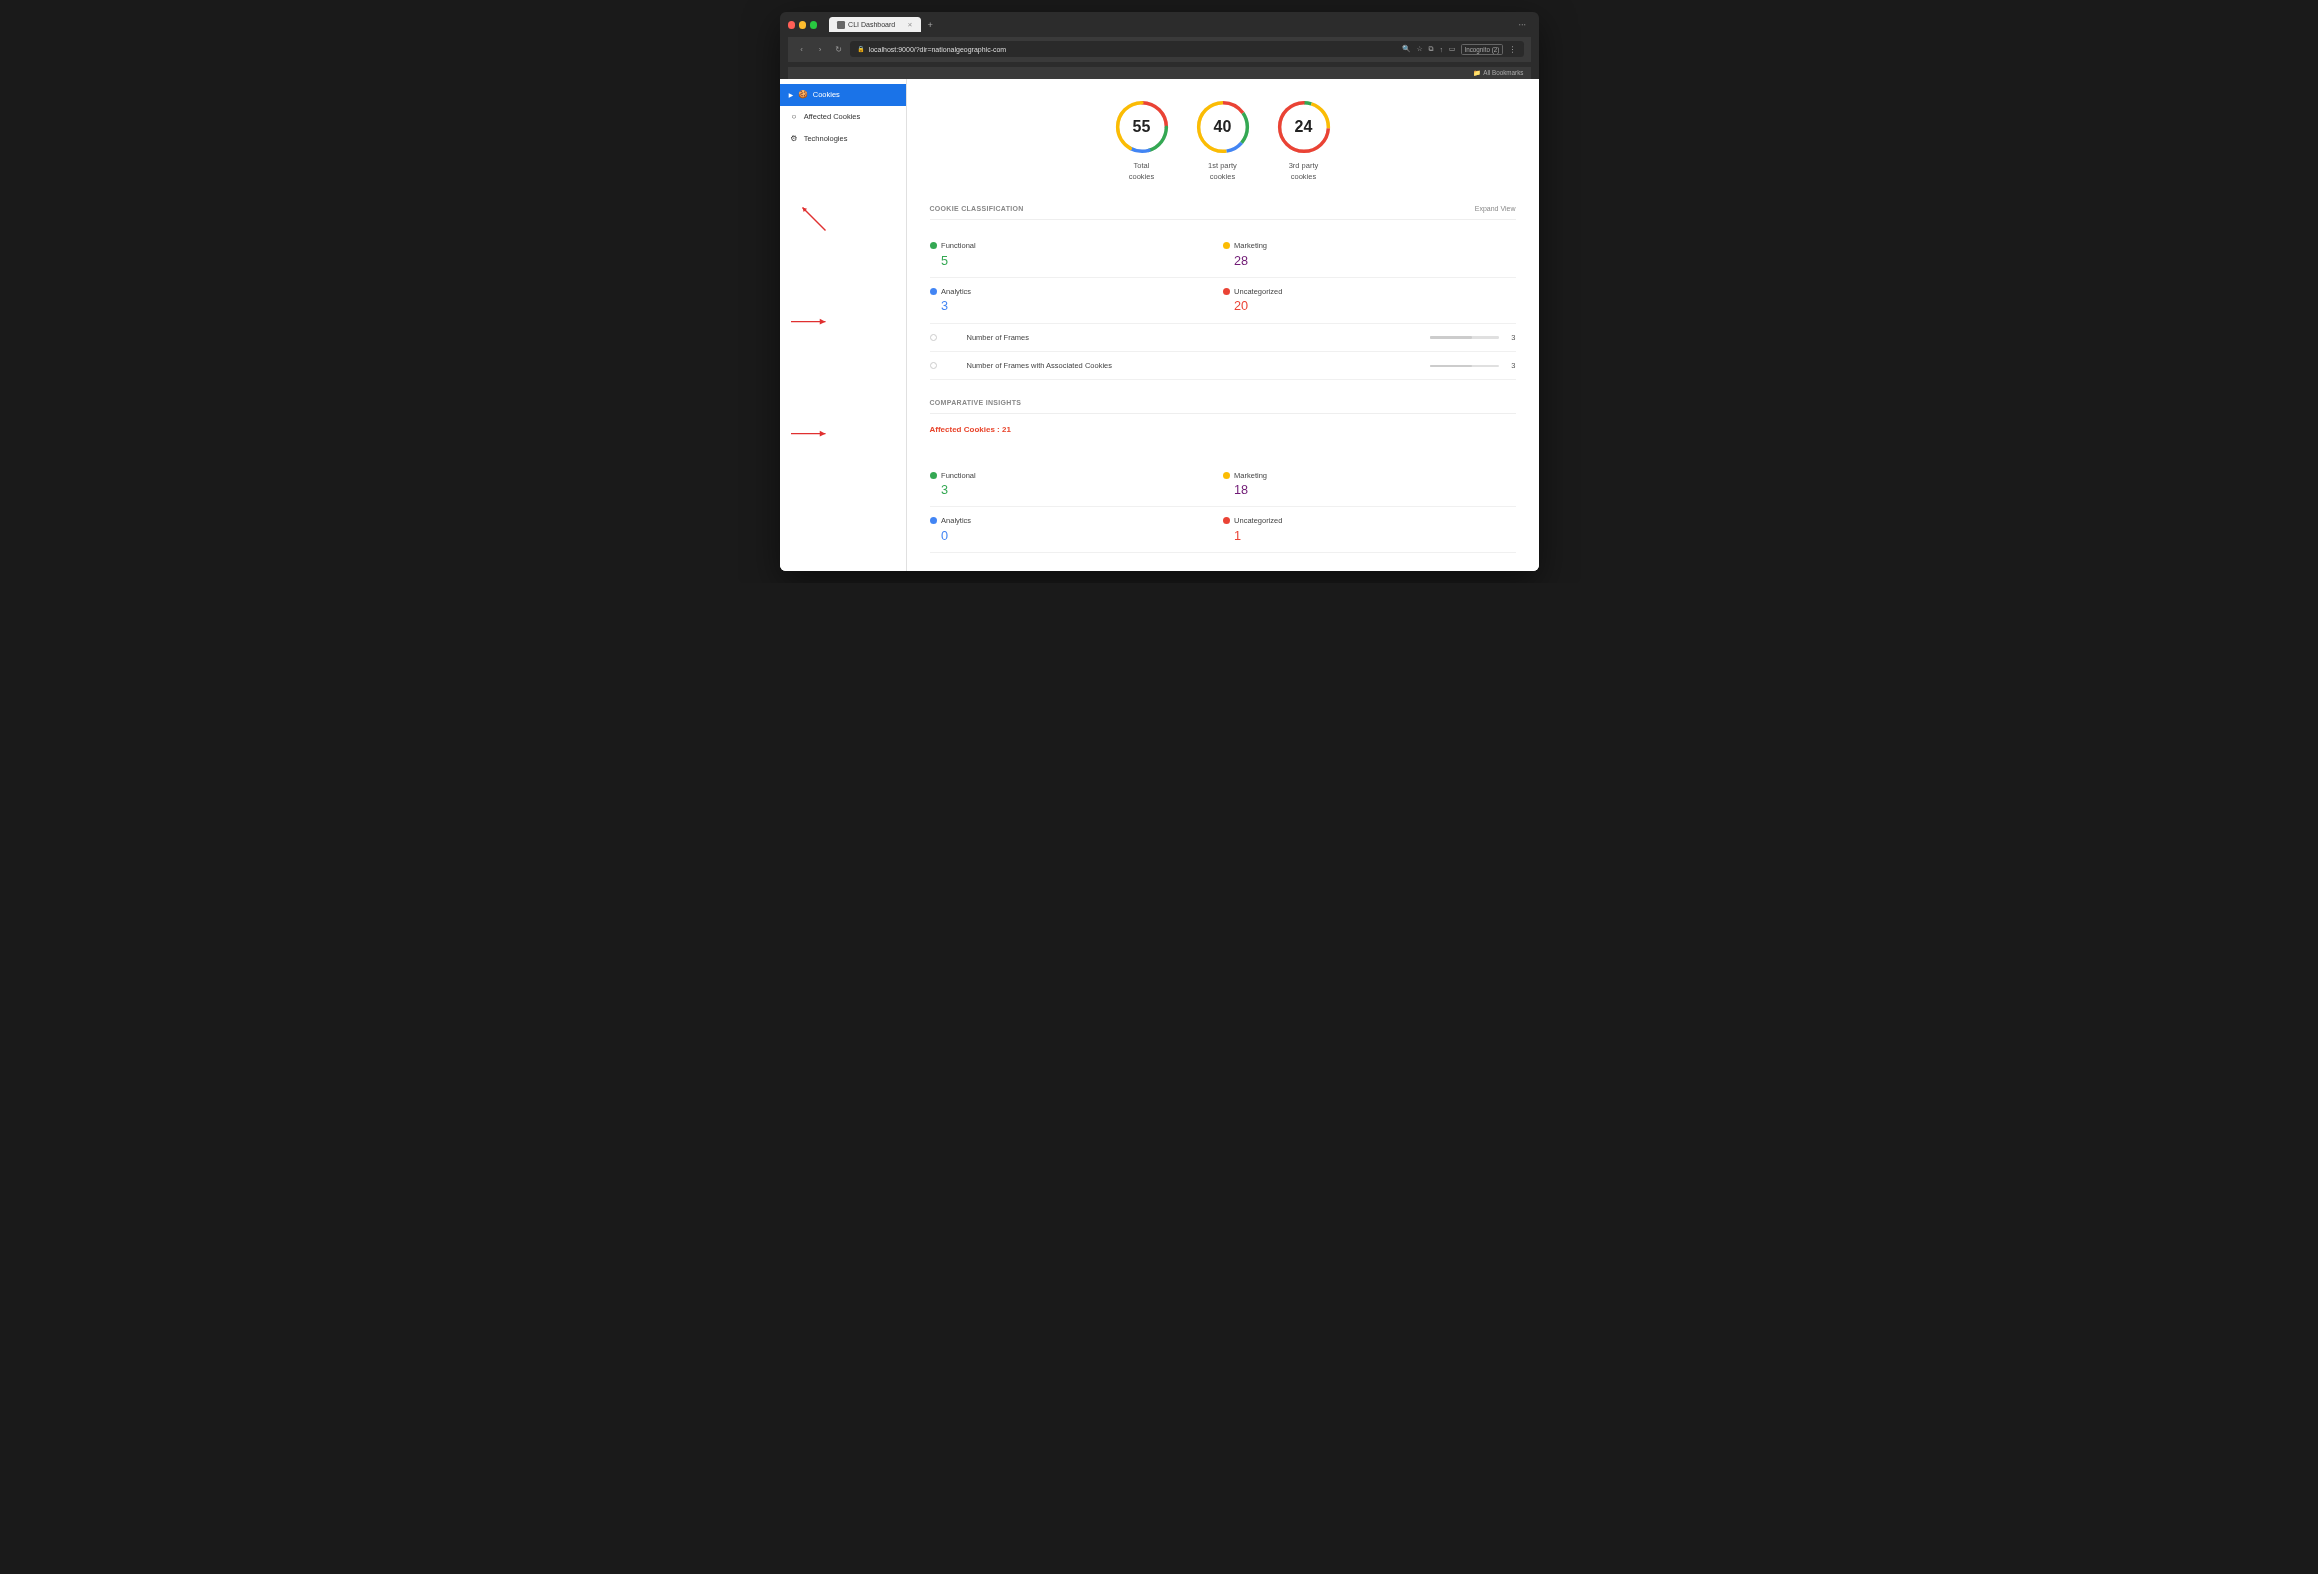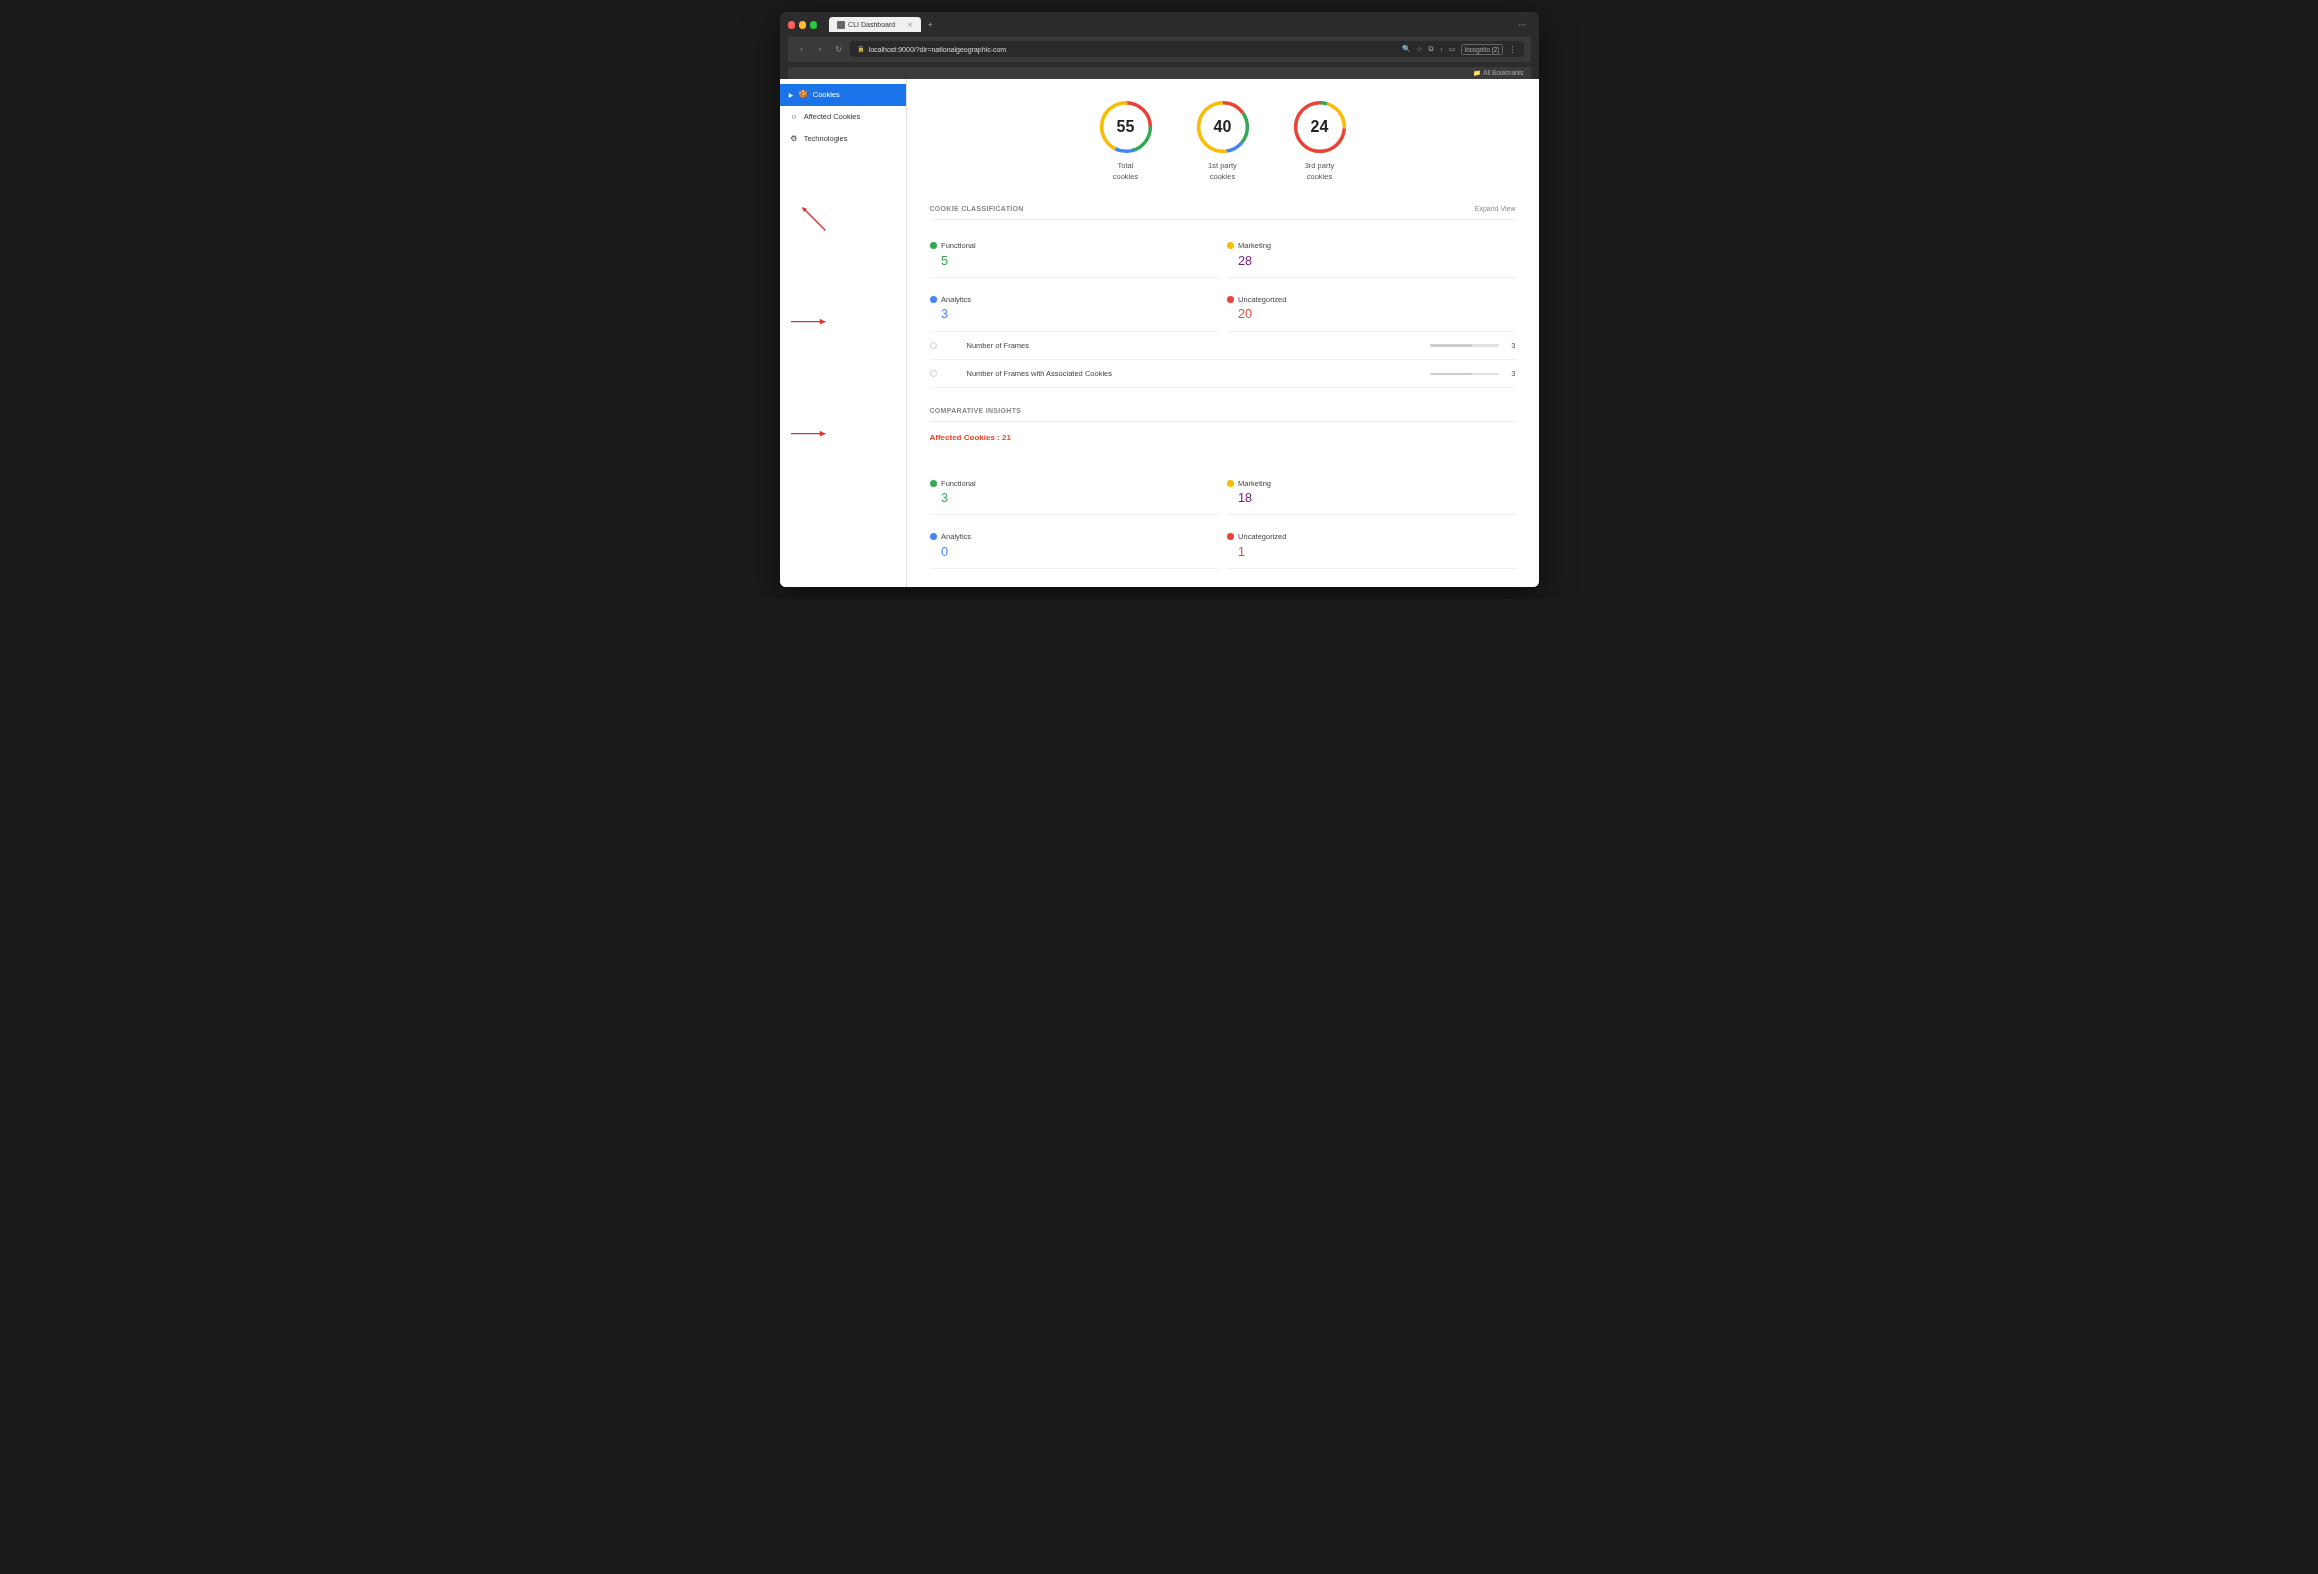--- a/index.html
+++ b/index.html
@@ -183,21 +183,21 @@
     .main-content {
       flex: 1;
       background: #fff;
       padding: 18.4px 23px;
       overflow-y: auto;
     }
 
     
     .stats-row {
       display: flex;
-      gap: 39px;
+      gap: 23px;
       justify-content: center;
       margin-bottom: 23px;
     }
 
     .stat-circle-wrapper {
       display: flex;
       flex-direction: column;
       align-items: center;
       gap: 5.8px;
     }
@@ -258,21 +258,21 @@
     .expand-view-btn {
       font-size: 7px;
       color: #888;
       cursor: pointer;
     }
 
     
     .classification-grid {
       display: grid;
       grid-template-columns: 1fr 1fr;
-      gap: 8px;
+      gap: 0;
     }
 
     .classification-item {
       padding: 9.2px 0;
       border-bottom: 0.6px solid #f0f0f0;
     }
 
     .classification-item:nth-child(odd) {
       padding-right: 23px;
     }

